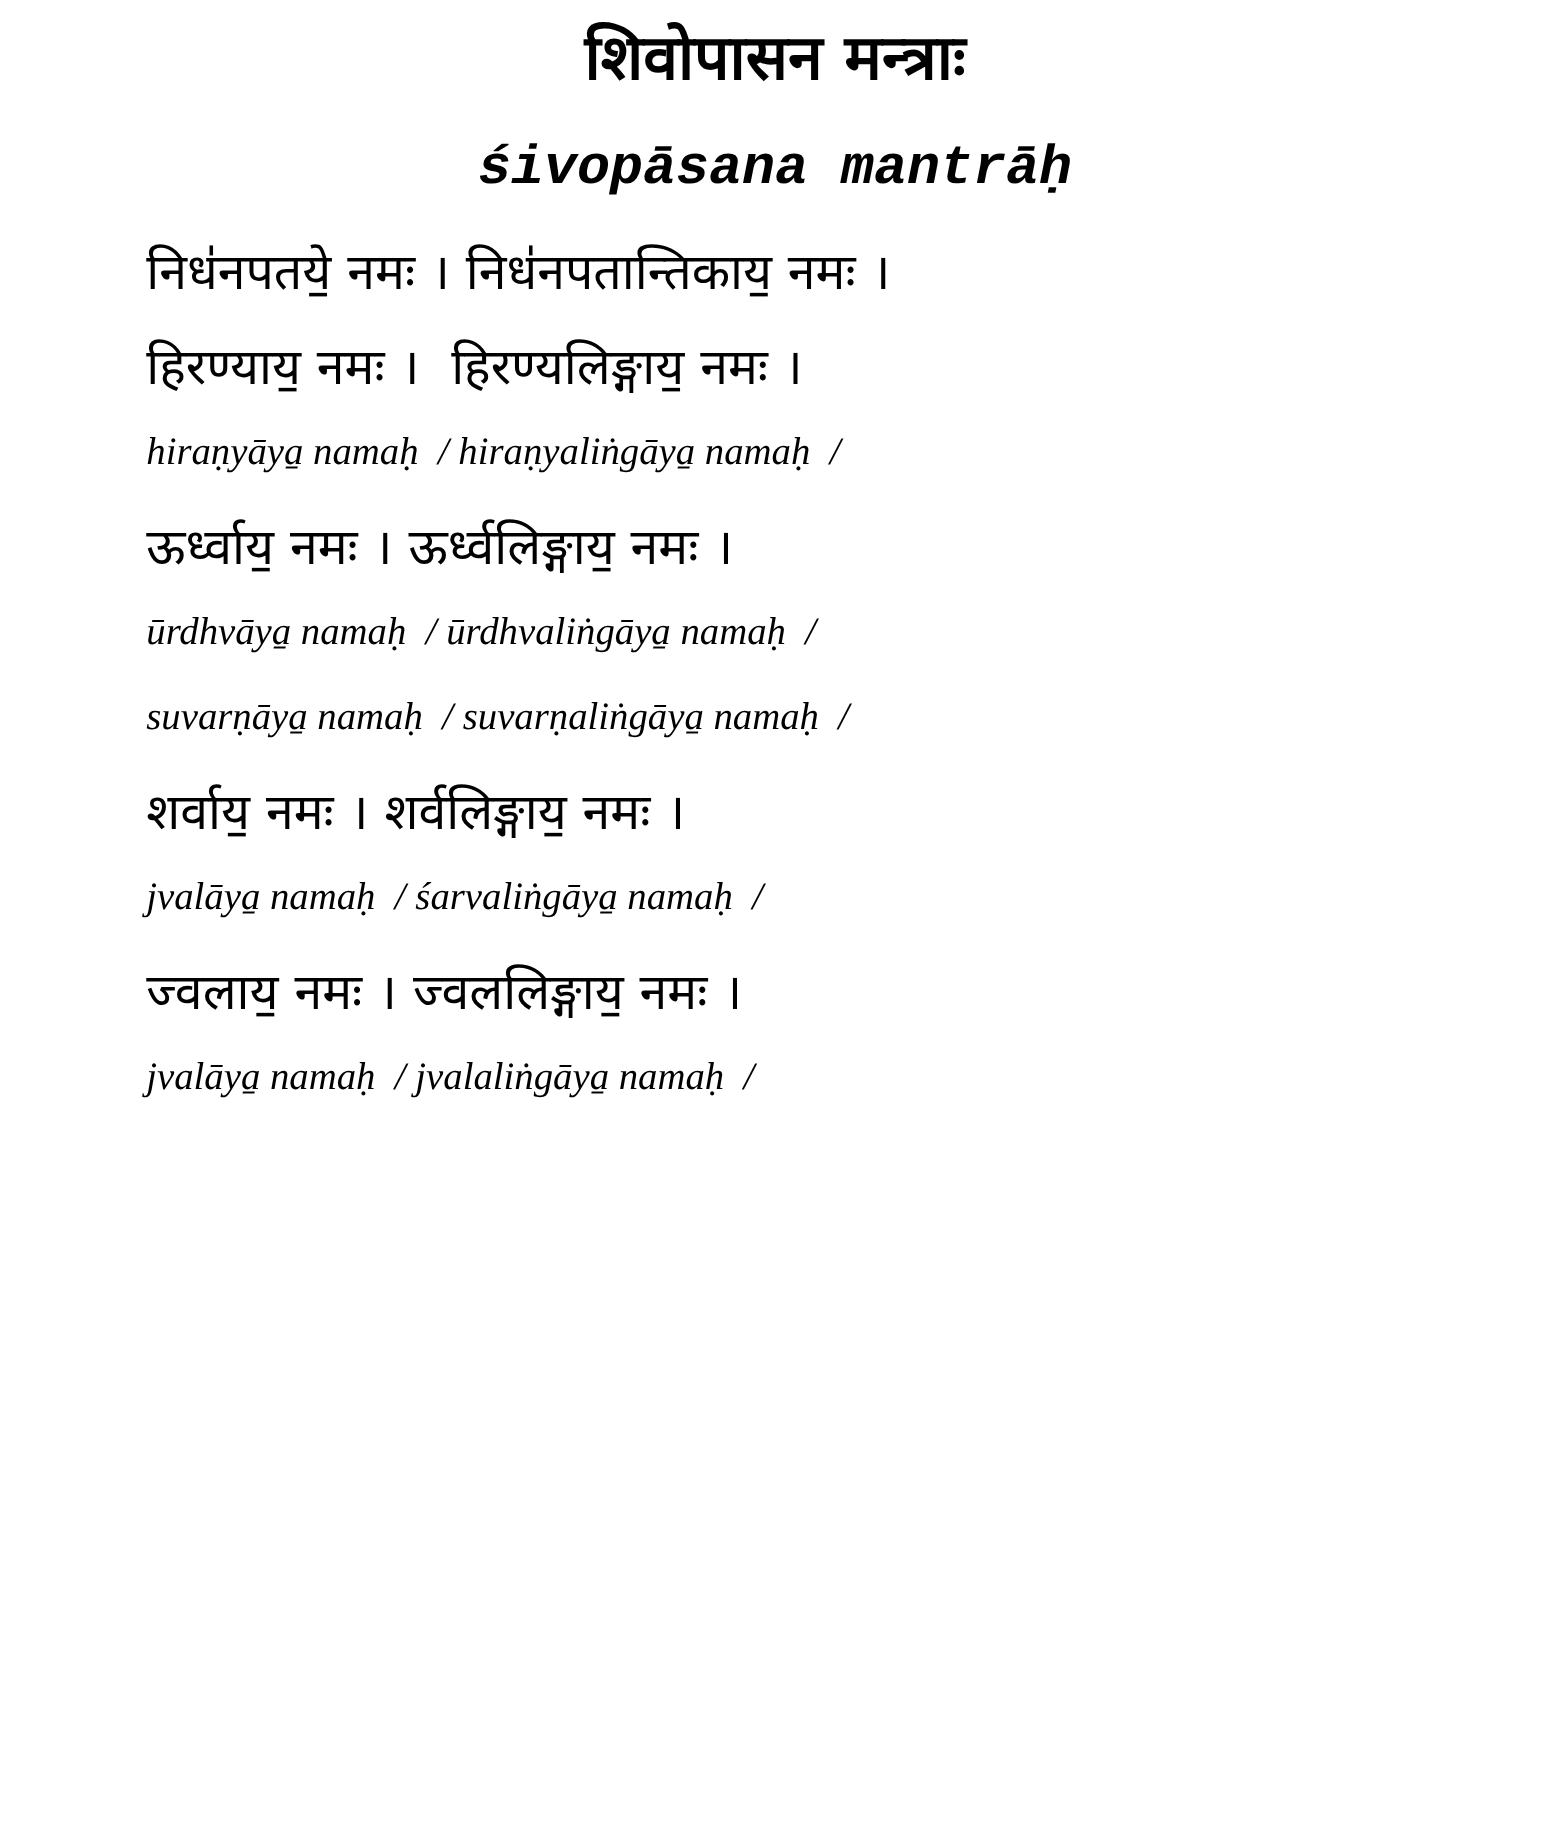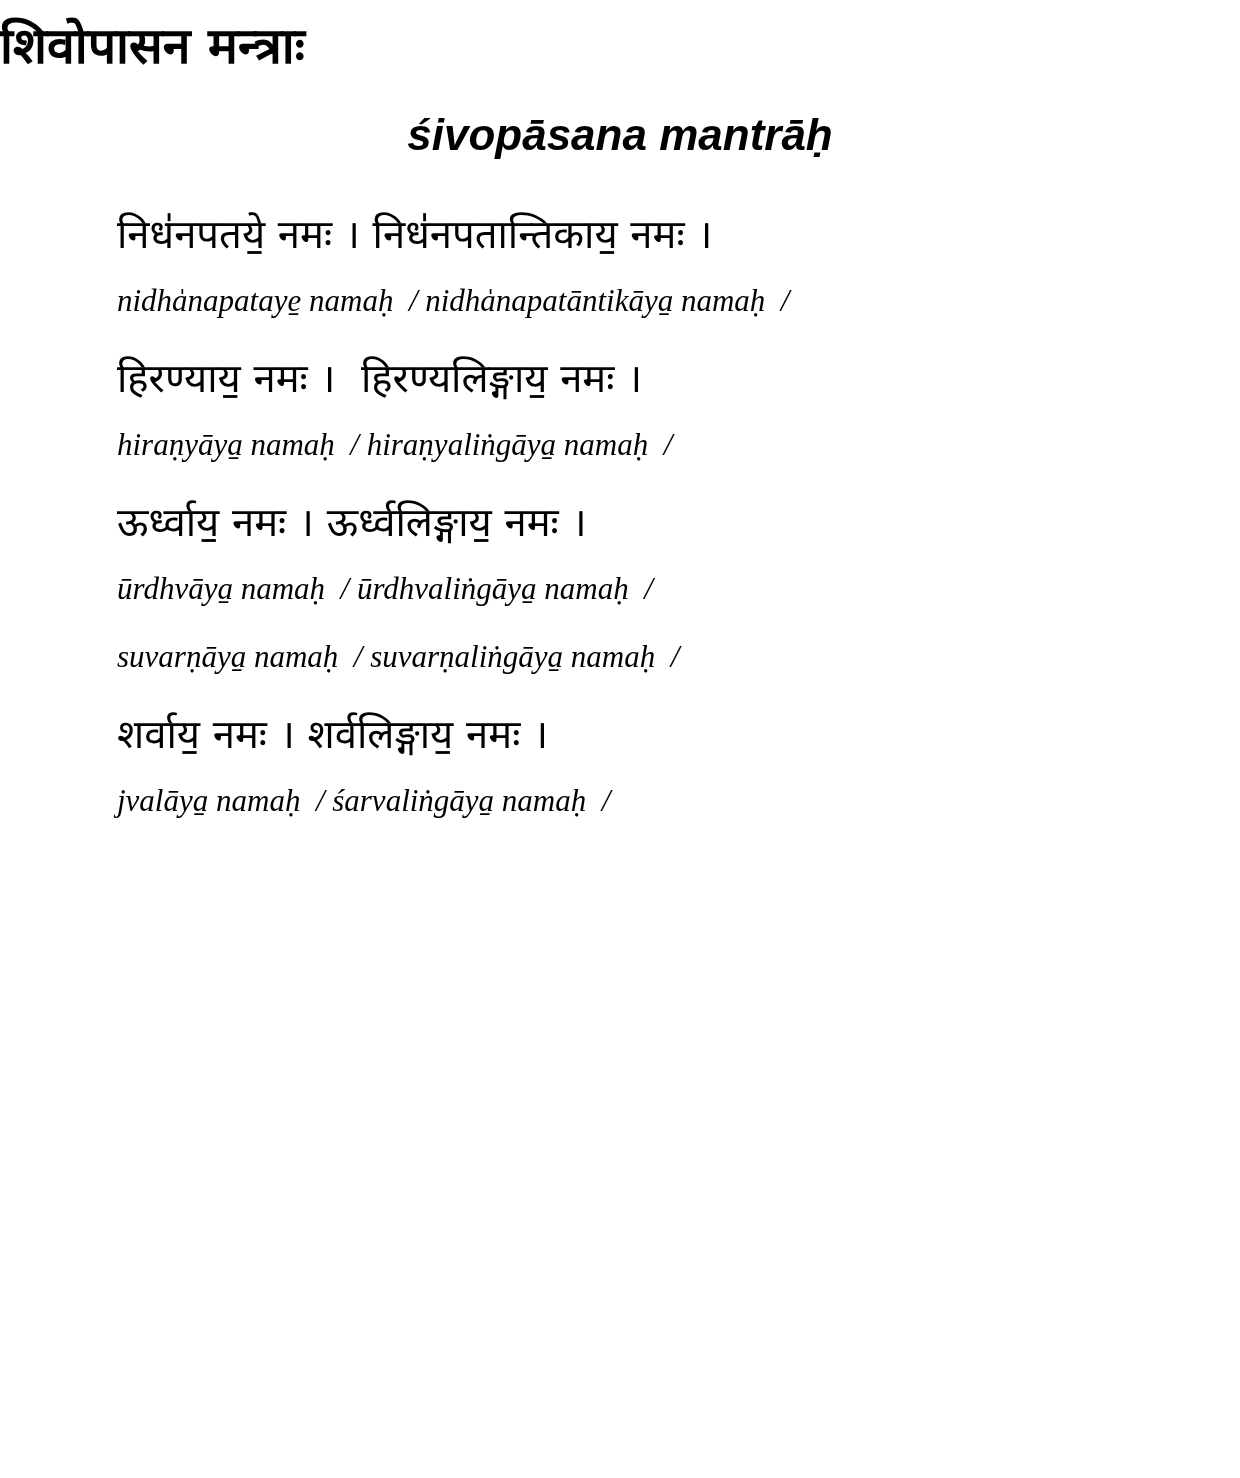--- a/index.html
+++ b/index.html
@@ -15,31 +15,32 @@
     color: #000000;
     overflow: hidden;
     box-sizing: border-box;
     padding-top: 16px;
   }
   .title-dev {
     font-family: "DejaVu Serif", "DejaVu Sans", serif;
     font-weight: bold;
     font-size: 50px;
     line-height: 60px;
+    text-align: center;
     margin: 0 0 34px 0;
     white-space: pre-wrap;
   }
   .title-rom {
-    font-family: Liberation Sans, sans-serif;
+    font-family: Liberation Mono, monospace;
     font-weight: bold;
     font-style: italic;
     font-size: 44px;
     line-height: 50px;
     text-align: center;
-    margin: 0 0 46px 0;
+    margin: 0 0 30px 0;
     white-space: pre-wrap;
   }
   .mantra-list {
     margin-left: 117px;
     margin-right: 60px;
   }
   .dev-line {
     font-family: "DejaVu Serif", "DejaVu Sans", serif;
     font-weight: normal;
     font-size: 40px;
@@ -61,21 +62,20 @@
 
 <div class="page">
 
   <h1 class="title-dev">शिवोपासन मन्त्राः</h1>
   <h2 class="title-rom">śivopāsana mantrāḥ</h2>
 
   <div class="mantra-list">
 
     <div>
       <div class="dev-line">निध॑नपतये॒ नमः । निध॑नपतान्तिकाय॒ नमः ।</div>
-      <div class="rom-line">nidha̍napataye̱ namaḥ  / nidha̍napatāntikāya̱ namaḥ  /</div>
     </div>
 
     <div>
       <div class="dev-line">हिरण्याय॒ नमः ।  हिरण्यलिङ्गाय॒ नमः ।</div>
       <div class="rom-line">hiraṇyāya̱ namaḥ  / hiraṇyaliṅgāya̱ namaḥ  /</div>
     </div>
 
     <div>
       <div class="dev-line">ऊर्ध्वाय॒ नमः । ऊर्ध्वलिङ्गाय॒ नमः ।</div>
       <div class="rom-line">ūrdhvāya̱ namaḥ  / ūrdhvaliṅgāya̱ namaḥ  /</div>
@@ -88,15 +88,19 @@
     <div>
     </div>
 
 
     <div>
       <div class="dev-line">शर्वाय॒ नमः । शर्वलिङ्गाय॒ नमः ।</div>
       <div class="rom-line">jvalāya̱ namaḥ  / śarvaliṅgāya̱ namaḥ  /</div>
     </div>
 
 
+    <div>
+      <div class="dev-line">ज्वलाय॒ नमः । ज्वललिङ्गाय॒ नमः ।</div>
+      <div class="rom-line">jvalāya̱ namaḥ  / jvalaliṅgāya̱ namaḥ  /</div>
+    </div>
 
   </div>
 </div>
 
 </body></html>

